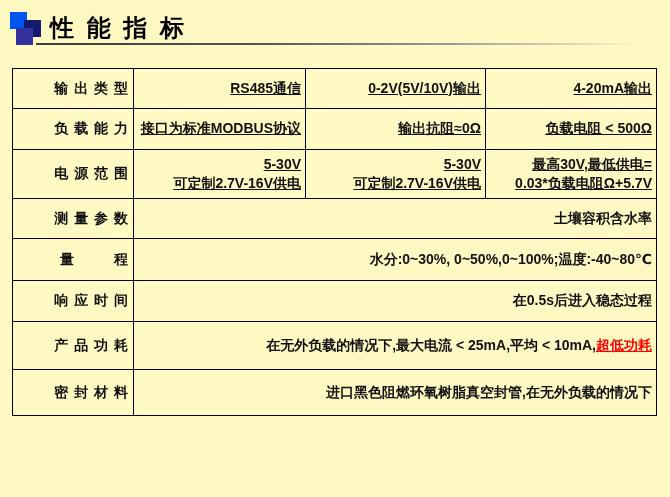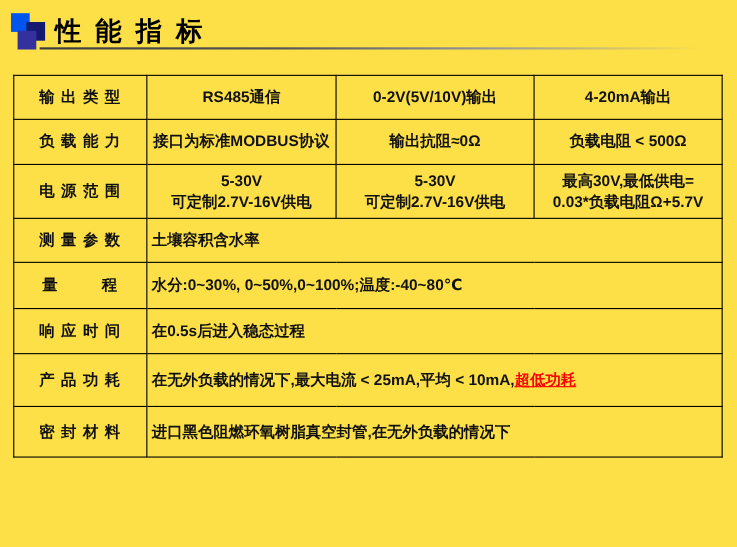--- a/index.html
+++ b/index.html
@@ -8,21 +8,21 @@
     width: 670px;
     height: 497px;
     background: #ffffff;
     font-family: "Liberation Sans", "DejaVu Sans", sans-serif;
     overflow: hidden;
   }
   .page {
     position: relative;
     width: 670px;
     height: 497px;
-    background: #fde047;
+    background: #fef9c3;
   }
 
   
   .header {
     position: absolute;
     top: 0; left: 0;
     width: 670px;
     height: 62px;
   }
   .logo {
@@ -68,29 +68,31 @@
     table-layout: fixed;
   }
   table.spec td {
     border: 1.5px solid #000000;
     font-size: 14px;
     font-weight: bold;
     color: #111111;
     padding: 2px 4px;
     vertical-align: middle;
     overflow: hidden;
+    text-align: right;
   }
   td.label {
     text-align: center;
     white-space: pre;
     letter-spacing: 1px;
   }
   td.val {
     text-align: center;
     white-space: nowrap;
+    text-decoration: underline;
   }
   td.val .cell-line { line-height: 1.35; }
   td.span-cell {
     text-align: left;
     padding-left: 20px;
     white-space: nowrap;
   }
   tr.h35 td { height: 35px; }
   tr.h36 td { height: 36px; }
   tr.h37 td { height: 37px; }

